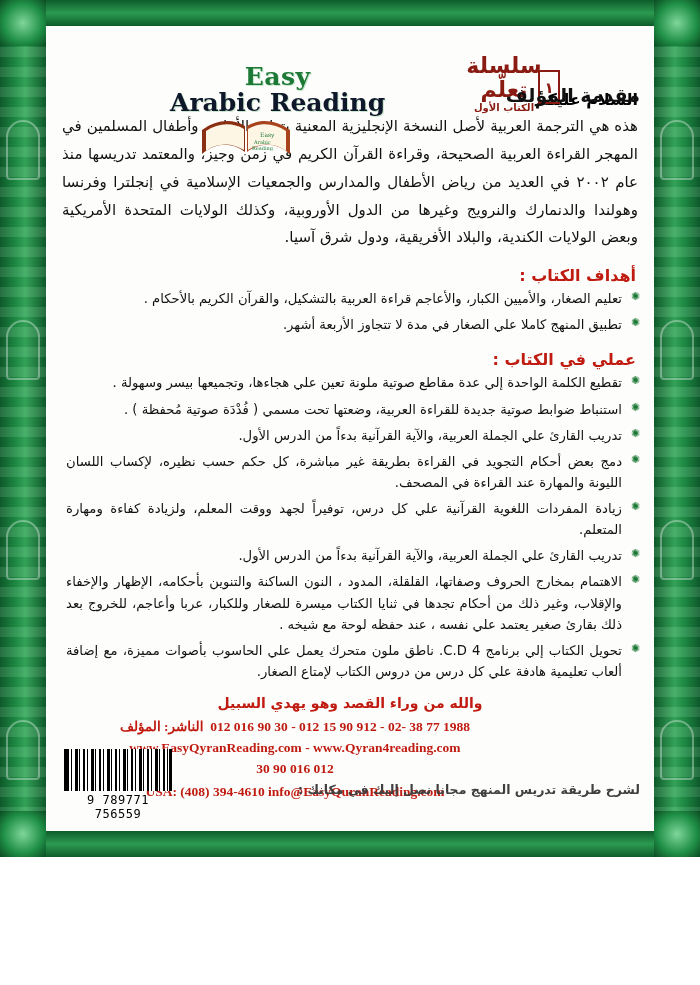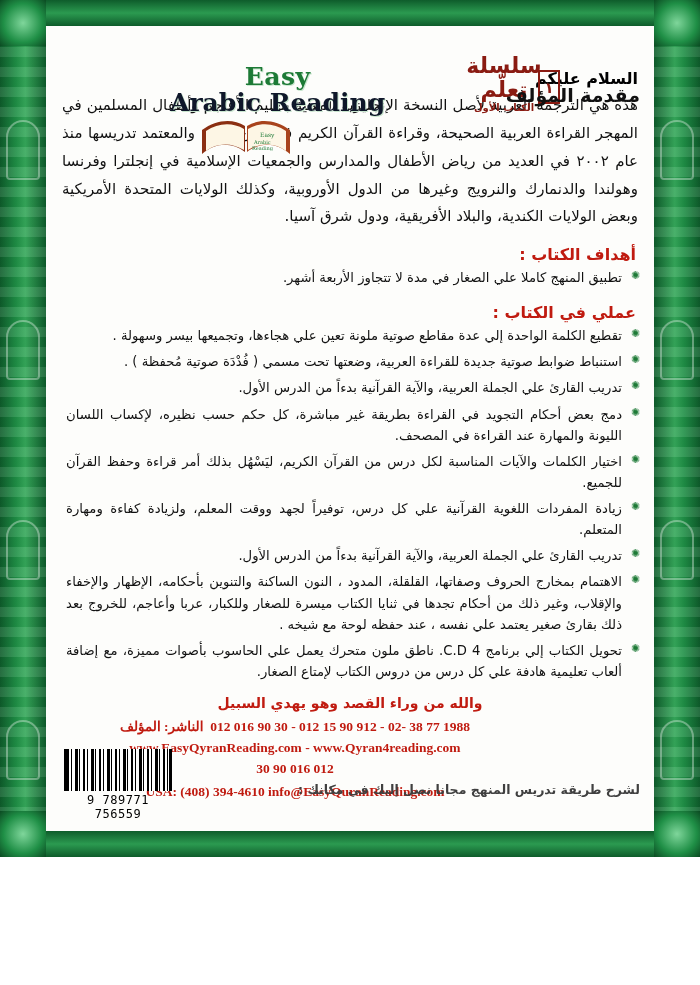--- a/index.html
+++ b/index.html
@@ -302,30 +302,30 @@
 
       <div class="intro-title">مقدمة المؤلف</div>
     </div>
 
     <div class="salam">السلام عليكم</div>
 
     <p class="para">هذه هي الترجمة العربية لأصل النسخة الإنجليزية المعنية بتعليم الأعاجم وأطفال المسلمين في المهجر القراءة العربية الصحيحة، وقراءة القرآن الكريم في زمن وجيز، والمعتمد تدريسها منذ عام ٢٠٠٢ في العديد من رياض الأطفال والمدارس والجمعيات الإسلامية في إنجلترا وفرنسا وهولندا والدنمارك والنرويج وغيرها من الدول الأوروبية، وكذلك الولايات المتحدة الأمريكية وبعض الولايات الكندية، والبلاد الأفريقية، ودول شرق آسيا.</p>
 
     <div class="section-title">أهداف الكتاب :</div>
     <ul class="bullets">
+      <li>تعليم الصغار، والأميين الكبار، والأعاجم قراءة العربية بالتشكيل، والقرآن الكريم بالأحكام .</li>
       <li>تطبيق المنهج كاملا علي الصغار في مدة لا تتجاوز الأربعة أشهر.</li>
     </ul>
 
     <div class="section-title">عملي في الكتاب :</div>
     <ul class="bullets">
       <li>تقطيع الكلمة الواحدة إلي عدة مقاطع صوتية ملونة تعين علي هجاءها، وتجميعها بيسر وسهولة .</li>
       <li>استنباط ضوابط صوتية جديدة للقراءة العربية، وضعتها تحت مسمي ( فُدْدَة صوتية مُحفظة ) .</li>
       <li>تدريب القارئ علي الجملة العربية، والآية القرآنية بدءاً من الدرس الأول.</li>
       <li>دمج بعض أحكام التجويد في القراءة بطريقة غير مباشرة، كل حكم حسب نظيره، لإكساب اللسان الليونة والمهارة عند القراءة في المصحف.</li>
-      <li>اختيار الكلمات والآيات المناسبة لكل درس من القرآن الكريم، ليَسْهُل بذلك أمر قراءة وحفظ القرآن للجميع.</li>
       <li>زيادة المفردات اللغوية القرآنية علي كل درس، توفيراً لجهد ووقت المعلم، ولزيادة كفاءة ومهارة المتعلم.</li>
       <li>تدريب القارئ علي الجملة العربية، والآية القرآنية بدءاً من الدرس الأول.</li>
       <li>الاهتمام بمخارج الحروف وصفاتها، القلقلة، المدود ، النون الساكنة والتنوين بأحكامه، الإظهار والإخفاء والإقلاب، وغير ذلك من أحكام تجدها في ثنايا الكتاب ميسرة للصغار وللكبار، عربا وأعاجم، للخروج بعد ذلك بقارئ صغير يعتمد علي نفسه ، عند حفظه لوحة مع شيخه .</li>
       <li>تحويل الكتاب إلي برنامج 4 C.D. ناطق ملون متحرك يعمل علي الحاسوب بأصوات مميزة، مع إضافة ألعاب تعليمية هادفة علي كل درس من دروس الكتاب لإمتاع الصغار.</li>
     </ul>
 
     <div class="closing">والله من وراء القصد وهو يهدي السبيل</div>
 
     <div class="footer">
       <div class="contact-block">

